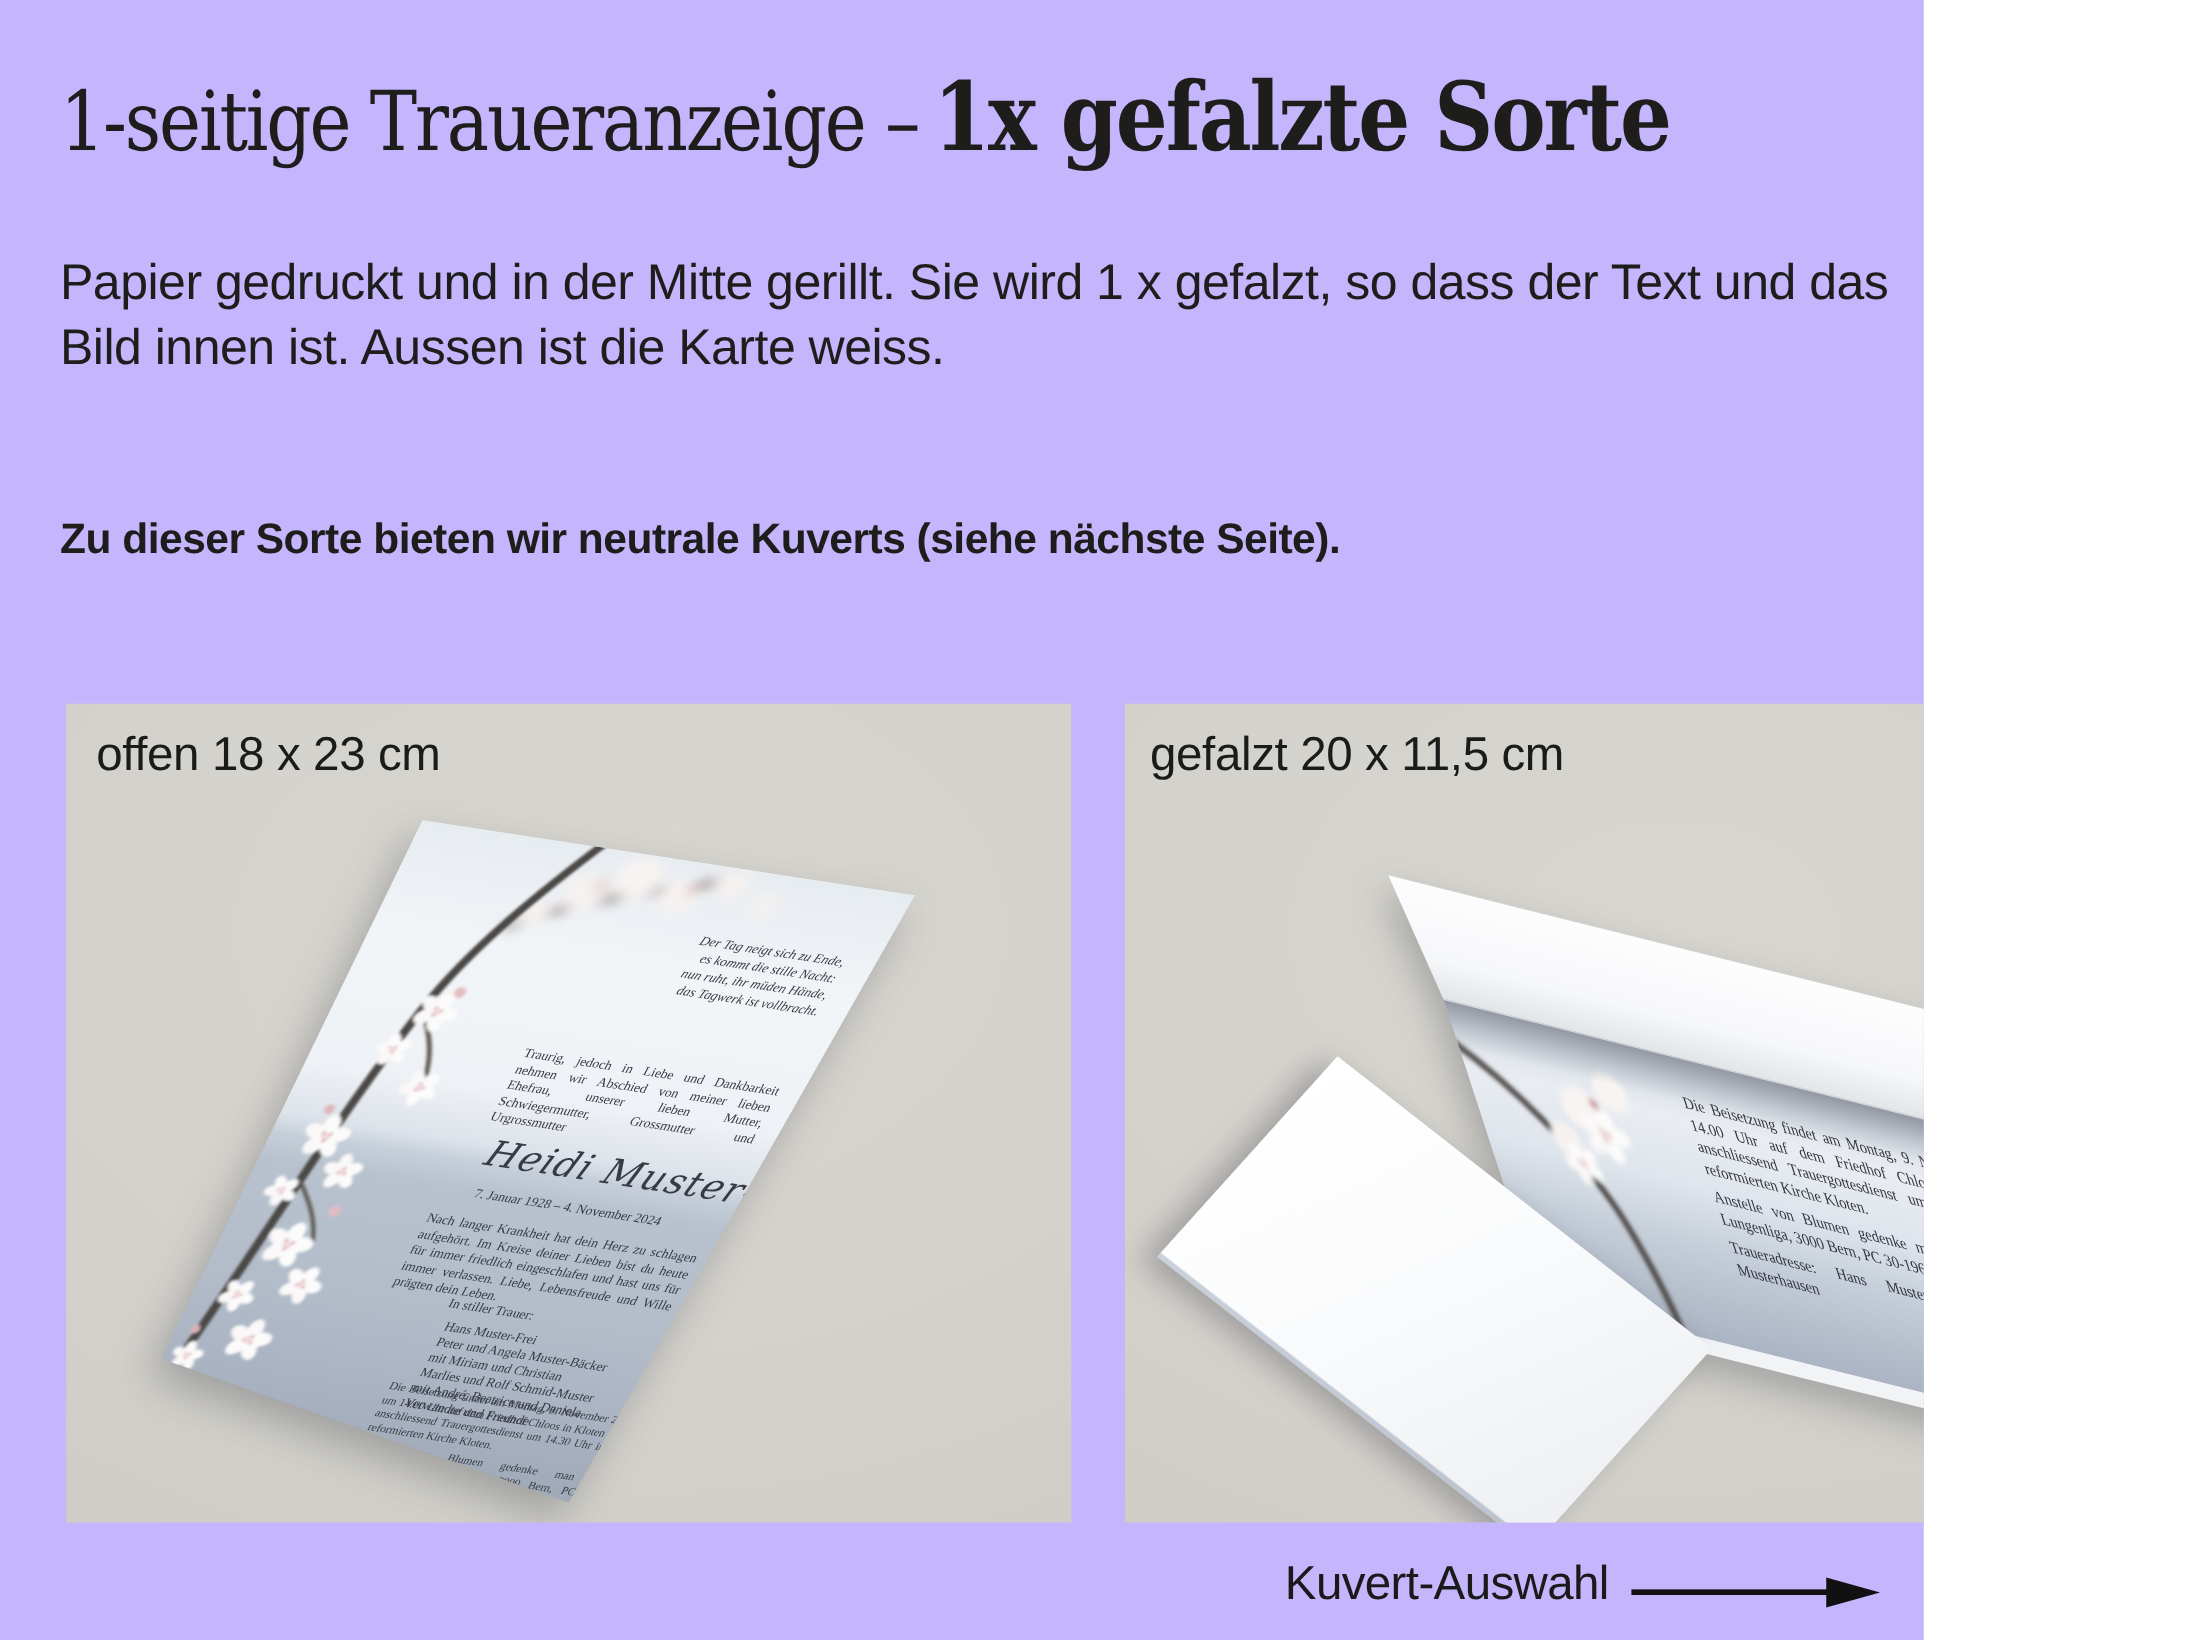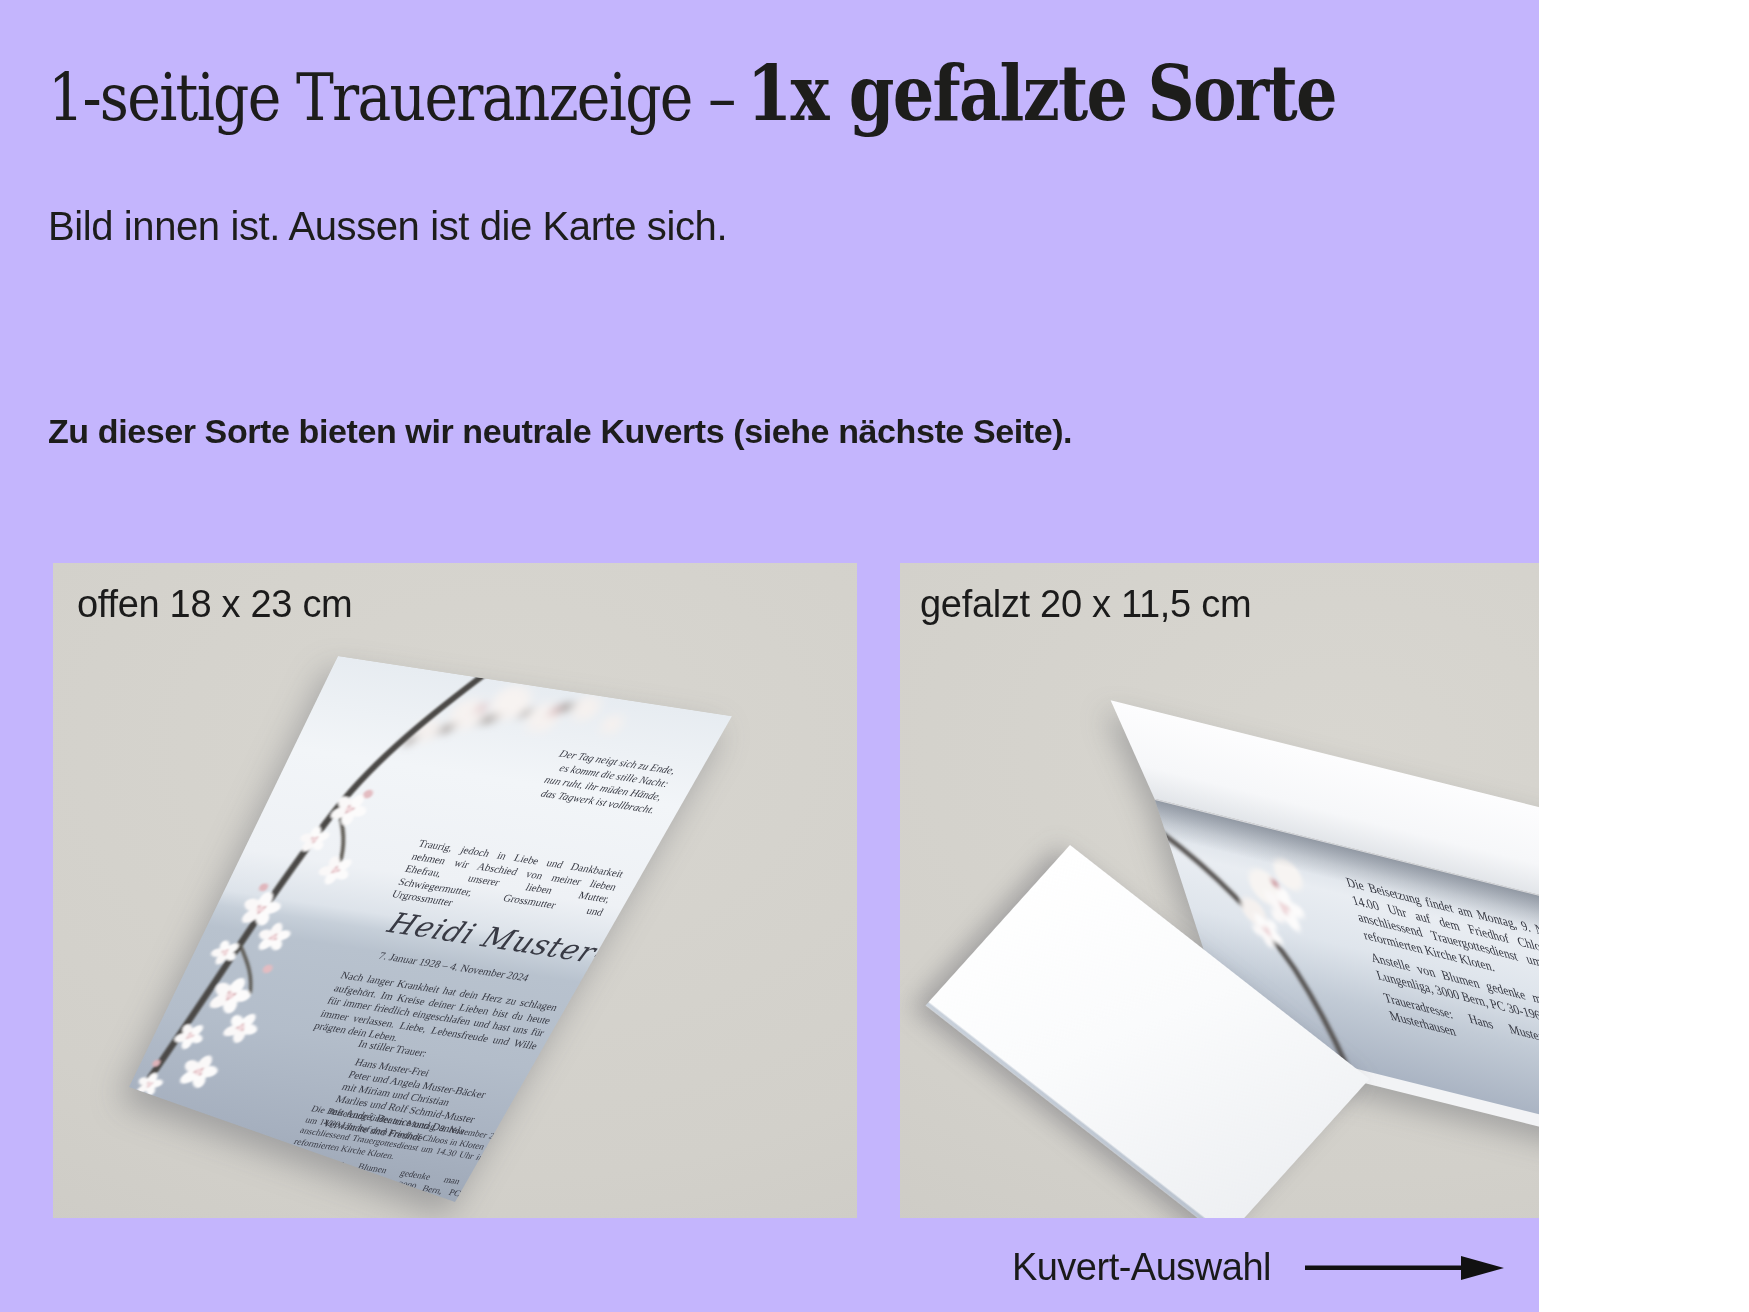--- a/index.html
+++ b/index.html
@@ -78,34 +78,35 @@
   .fcard {
     position:absolute; left:170px; top:282px; width:380px; height:215px;
     transform:rotate(38deg) skewX(-4deg); transform-origin:0 0;
     background:linear-gradient(115deg, #ffffff 0%, #fafbfc 45%, #edeff2 100%);
     filter:drop-shadow(-8px 10px 12px rgba(70,72,82,0.38));
   }
   .fcard .fold-edge { position:absolute; left:0; right:0; bottom:0; height:4px;
     background:linear-gradient(to right, #c9d1db, #b9c2ce); }
 
   
-  .footer { position:absolute; top:1246px; right:34px; display:flex; align-items:center; gap:34px; cursor:pointer; }
+  .footer { position:absolute; top:1246px; right:34px; display:flex; align-items:flex-end; gap:18px; cursor:pointer; }
   .footer .flabel { font-size:38px; letter-spacing:-0.5px; color:#1a1a1a; white-space:nowrap; }
 </style>
 </head>
 <body>
 
 <div class="page">
 
   <h1 class="h1">
     <span class="t-reg">1-seitige Traueranzeige –</span><span class="t-bold">1x gefalzte Sorte</span>
   </h1>
 
   <div class="intro-p">
-    <div>Bild innen ist. Aussen ist die Karte sich.</div>
+    <div>Papier gedruckt und in der Mitte gerillt. Sie wird 1 x gefalzt, so dass der Text und das</div>
+    <div>Bild innen ist. Aussen ist die Karte weiss.</div>
   </div>
 
   <div class="note">Zu dieser Sorte bieten wir neutrale Kuverts (siehe nächste Seite).</div>
 
   <div class="panel left">
     <div class="panel-label">offen 18 x 23 cm</div>
 
     <div class="lshadow">
       <div class="lclip">
         <div class="lcontent">

